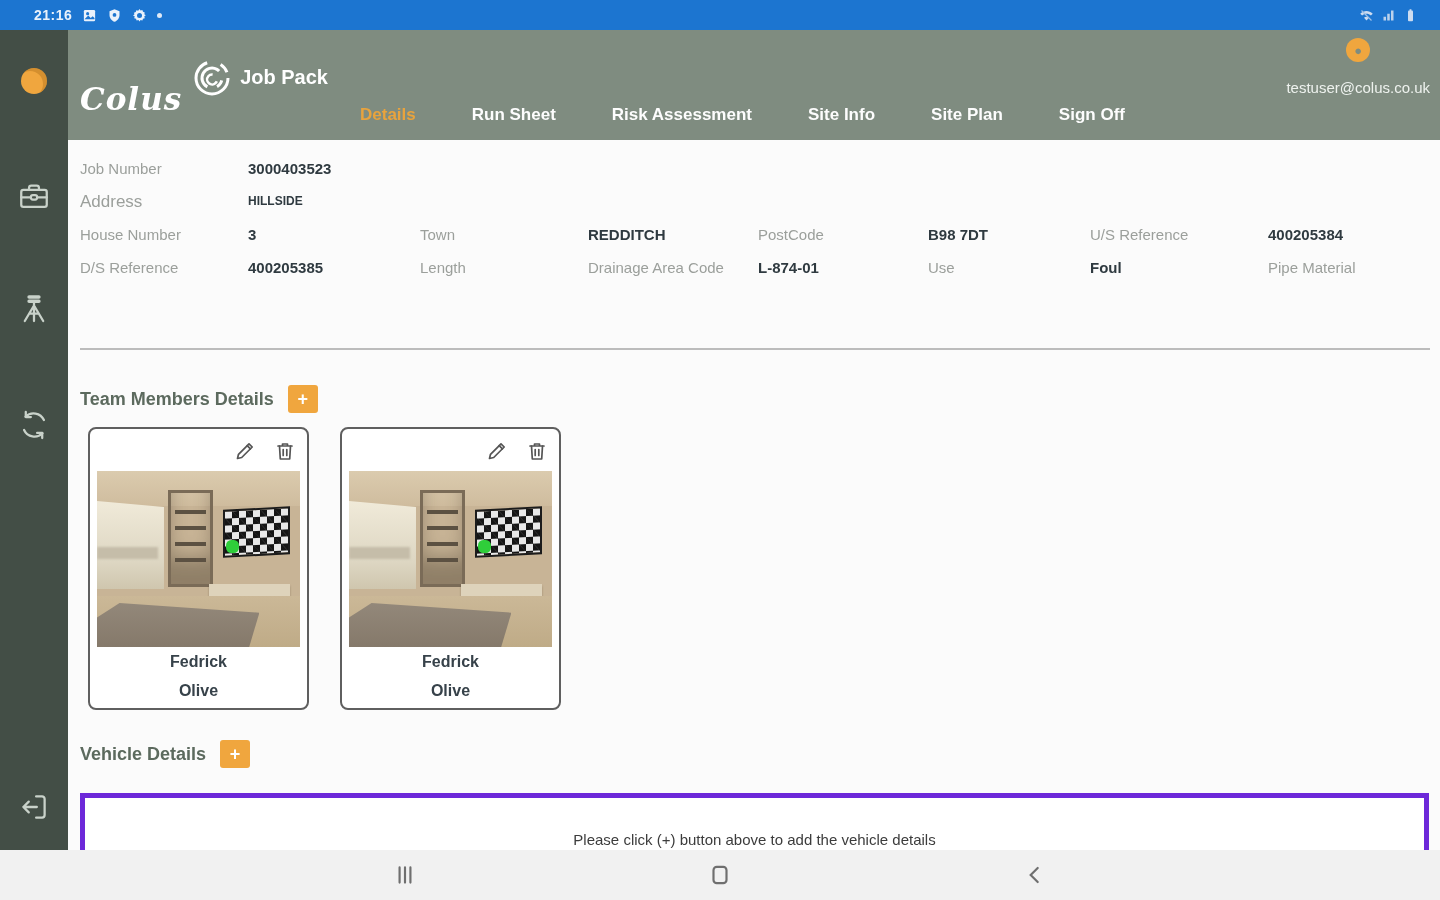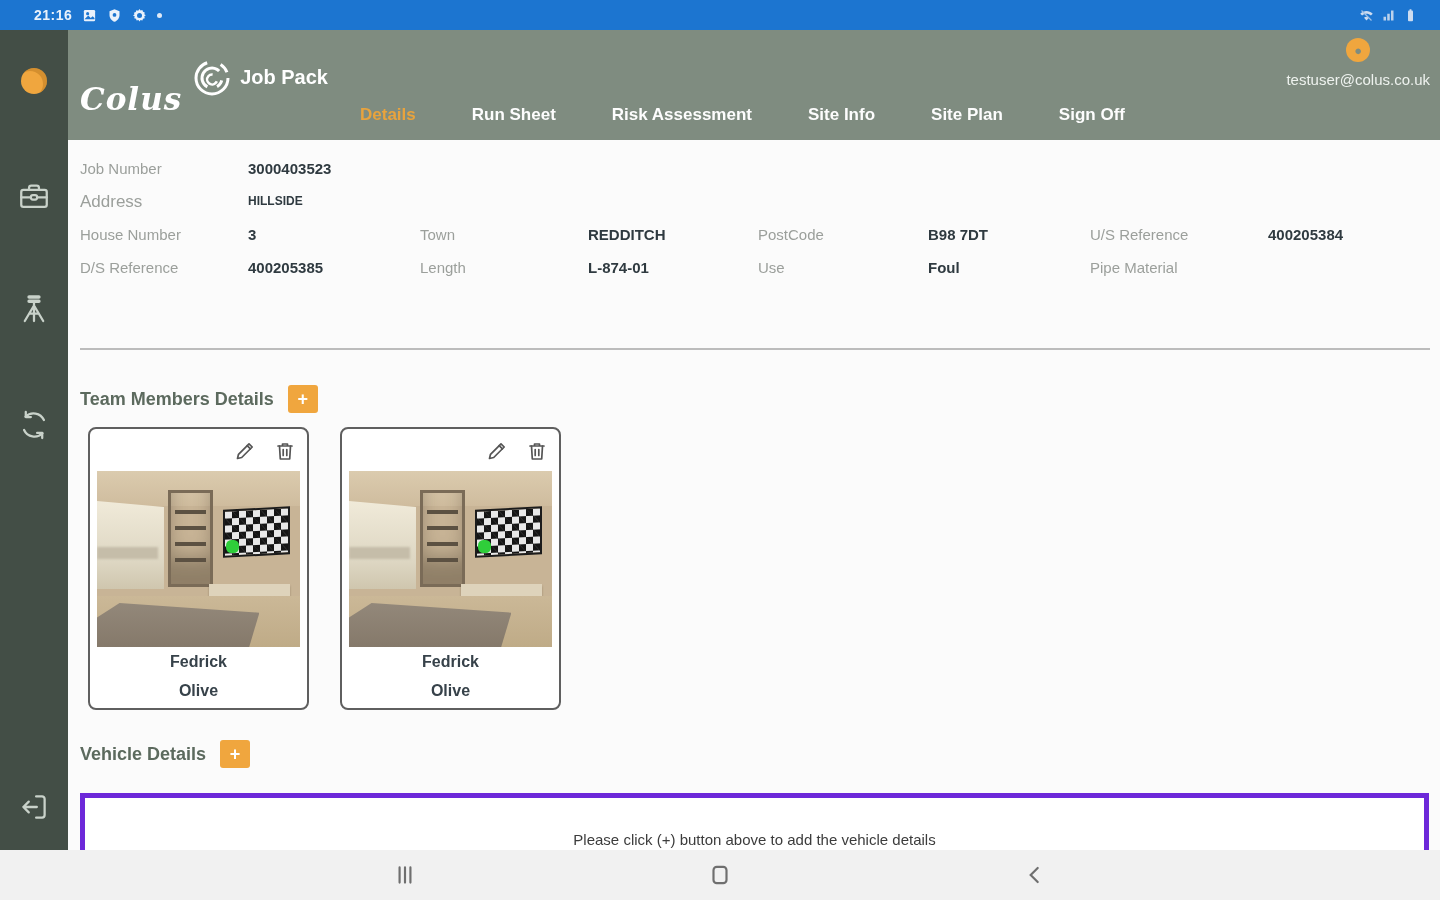--- a/index.html
+++ b/index.html
@@ -22,21 +22,21 @@
   .side-svg { width:34px; height:34px; stroke:#c9d2ca; fill:none; stroke-width:1.6; stroke-linecap:round; stroke-linejoin:round; }
 
   
   .app-header { position:absolute; left:68px; top:30px; width:1372px; height:110px; background:#7f8c80; }
   .logo-row { position:absolute; left:12px; top:8px; display:flex; align-items:center; }
   .logo-text { color:#fff; font-family:"DejaVu Serif", serif; font-style:italic; font-weight:bold; font-size:31px; letter-spacing:1px;margin-top:43px; }
   .logo-swirl { width:44px; height:44px; margin:0 6px 0 8px; }
   .app-title { color:#fff; font-size:20px; font-weight:bold; }
   .user-block { position:absolute; right:10px; top:8px; text-align:center; }
   .avatar { width:24px; height:24px; border-radius:50%; background:#f0a63e; display:inline-flex; align-items:center; justify-content:center; color:#7f8c80; font-size:13px; font-weight:bold; }
-  .user-email { color:#eef2ee; font-size:15px; margin-top:9px; }
+  .user-email { color:#eef2ee; font-size:15px; margin-top:17px; }
 
   
   .tabs { position:absolute; left:360px; top:105px; display:flex; gap:56px; }
   .tab { color:#fdfdfd; font-size:17px; font-weight:bold; cursor:pointer; white-space:nowrap; }
   .tab.active { color:#e8a33d; }
 
   
   .content { position:absolute; left:68px; top:140px; width:1372px; height:710px; background:#fbfbfb; overflow:hidden; }
 
   .form-grid { position:absolute; left:12px; top:12px; width:1352px; display:grid;
@@ -199,20 +199,21 @@
       <span class="f-label">Town</span>
       <span class="f-value">REDDITCH</span>
       <span class="f-label">PostCode</span>
       <span class="f-value">B98 7DT</span>
       <span class="f-label">U/S Reference</span>
       <span class="f-value">400205384</span>
 
       <span class="f-label">D/S Reference</span>
       <span class="f-value">400205385</span>
       <span class="f-label">Length</span>
+      <span class="f-label">Drainage Area Code</span>
       <span class="f-value">L-874-01</span>
       <span class="f-label">Use</span>
       <span class="f-value">Foul</span>
 
       <span class="f-label">Pipe Material</span>
       <span class="f-value span-rest"></span>
     </div>
 
     <div class="divider"></div>
 

